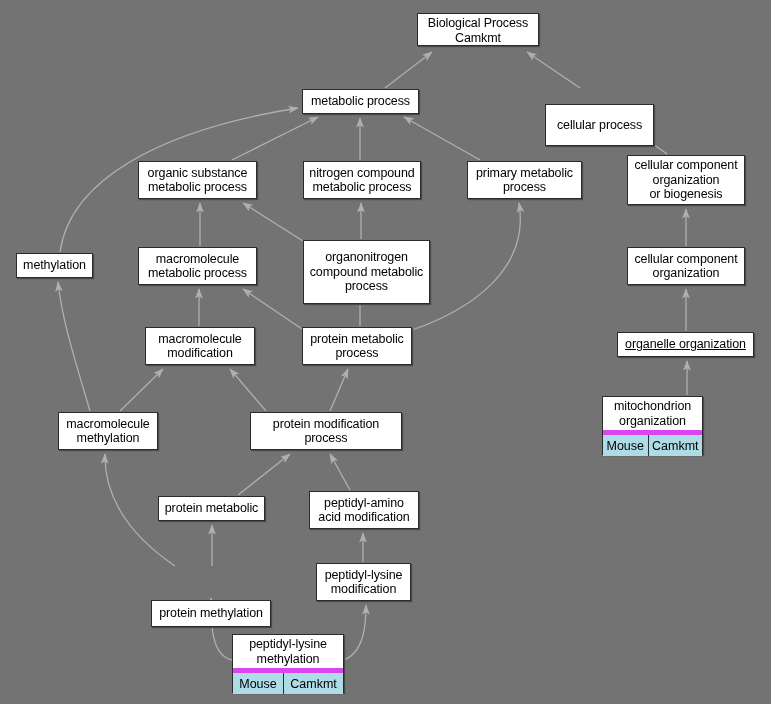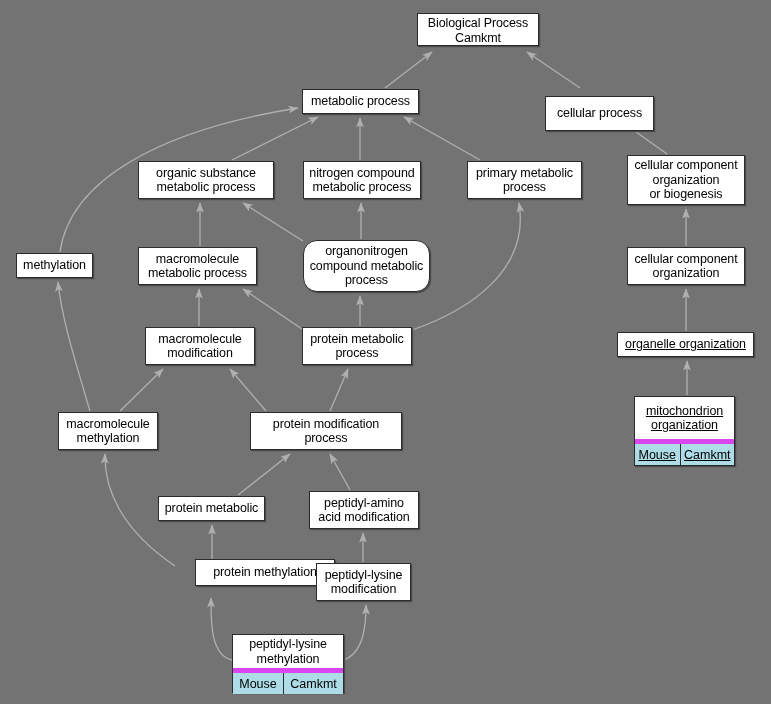--- a/index.html
+++ b/index.html
@@ -108,24 +108,24 @@
       </g>
   </svg>
   <div id="node-layer">
       <div class="node" style="left: 417px; top: 13px; width: 122px; height: 33px;">
         <div class="node-label">Biological Process
 Camkmt</div>
       </div>
       <div class="node" style="left: 302px; top: 89px; width: 117px; height: 25px;">
         <div class="node-label">metabolic process</div>
       </div>
-      <div class="node" style="left: 545px; top: 96px; width: 109px; height: 35px;">
+      <div class="node" style="left: 545px; top: 104px; width: 109px; height: 42px;">
         <div class="node-label">cellular process</div>
       </div>
-      <div class="node" style="left: 138px; top: 161px; width: 136px; height: 38px;">
+      <div class="node" style="left: 138px; top: 161px; width: 119px; height: 38px;">
         <div class="node-label">organic substance
 metabolic process</div>
       </div>
       <div class="node" style="left: 303px; top: 161px; width: 118px; height: 38px;">
         <div class="node-label">nitrogen compound
 metabolic process</div>
       </div>
       <div class="node" style="left: 467px; top: 161px; width: 115px; height: 38px;">
         <div class="node-label">primary metabolic
 process</div>
@@ -135,21 +135,21 @@
 organization
 or biogenesis</div>
       </div>
       <div class="node" style="left: 16px; top: 253px; width: 77px; height: 25px;">
         <div class="node-label">methylation</div>
       </div>
       <div class="node" style="left: 138px; top: 247px; width: 119px; height: 38px;">
         <div class="node-label">macromolecule
 metabolic process</div>
       </div>
-      <div class="node" style="left: 303px; top: 240px; width: 127px; height: 52px; border-radius: 14px;">
+      <div class="node" style="left: 303px; top: 240px; width: 127px; height: 64px;">
         <div class="node-label">organonitrogen
 compound metabolic
 process</div>
       </div>
       <div class="node" style="left: 627px; top: 247px; width: 118px; height: 38px;">
         <div class="node-label">cellular component
 organization</div>
       </div>
       <div class="node" style="left: 145px; top: 327px; width: 110px; height: 38px;">
         <div class="node-label">macromolecule
@@ -163,36 +163,36 @@
         <div class="node-label">organelle organization</div>
       </div>
       <div class="node" style="left: 58px; top: 412px; width: 100px; height: 38px;">
         <div class="node-label">macromolecule
 methylation</div>
       </div>
       <div class="node" style="left: 250px; top: 412px; width: 152px; height: 38px;">
         <div class="node-label">protein modification
 process</div>
       </div>
-      <div class="node" style="left: 634px; top: 396px; width: 101px; height: 70px; text-decoration: underline;">
+      <div class="node" style="left: 602px; top: 396px; width: 101px; height: 59px;">
         <div class="node-label">mitochondrion
 organization</div>
         <div class="badge-row">
           <div class="badge-cell" style="background: rgb(173, 219, 230);">Mouse</div>
           <div class="badge-cell" style="background: rgb(173, 219, 230);">Camkmt</div>
         </div>
       </div>
       <div class="node" style="left: 158px; top: 496px; width: 107px; height: 25px;">
         <div class="node-label">protein metabolic</div>
       </div>
       <div class="node" style="left: 309px; top: 491px; width: 110px; height: 38px;">
         <div class="node-label">peptidyl-amino
 acid modification</div>
       </div>
-      <div class="node" style="left: 151px; top: 559px; width: 140px; height: 27px; margin-left: 44px;">
+      <div class="node" style="left: 151px; top: 600px; width: 120px; height: 27px;">
         <div class="node-label">protein methylation</div>
       </div>
       <div class="node" style="left: 316px; top: 563px; width: 95px; height: 38px;">
         <div class="node-label">peptidyl-lysine
 modification</div>
       </div>
       <div class="node" style="left: 232px; top: 634px; width: 112px; height: 59px;">
         <div class="node-label">peptidyl-lysine
 methylation</div>
         <div class="badge-row">

